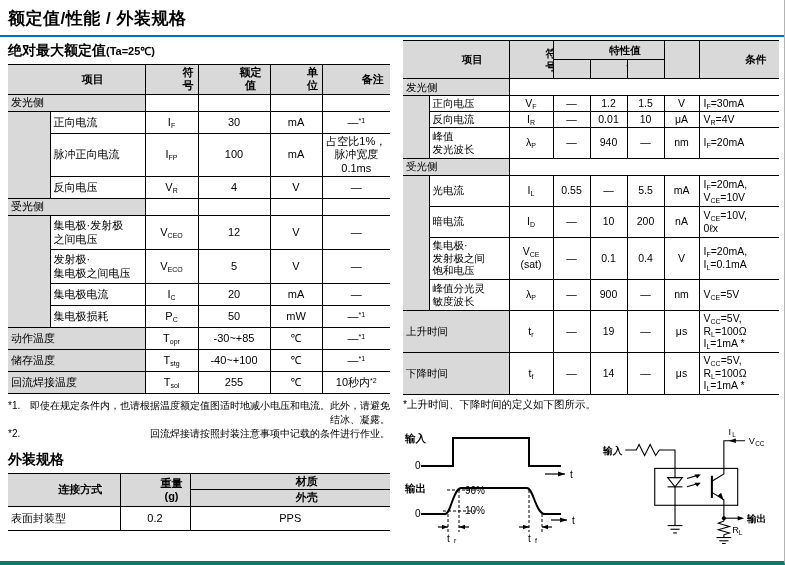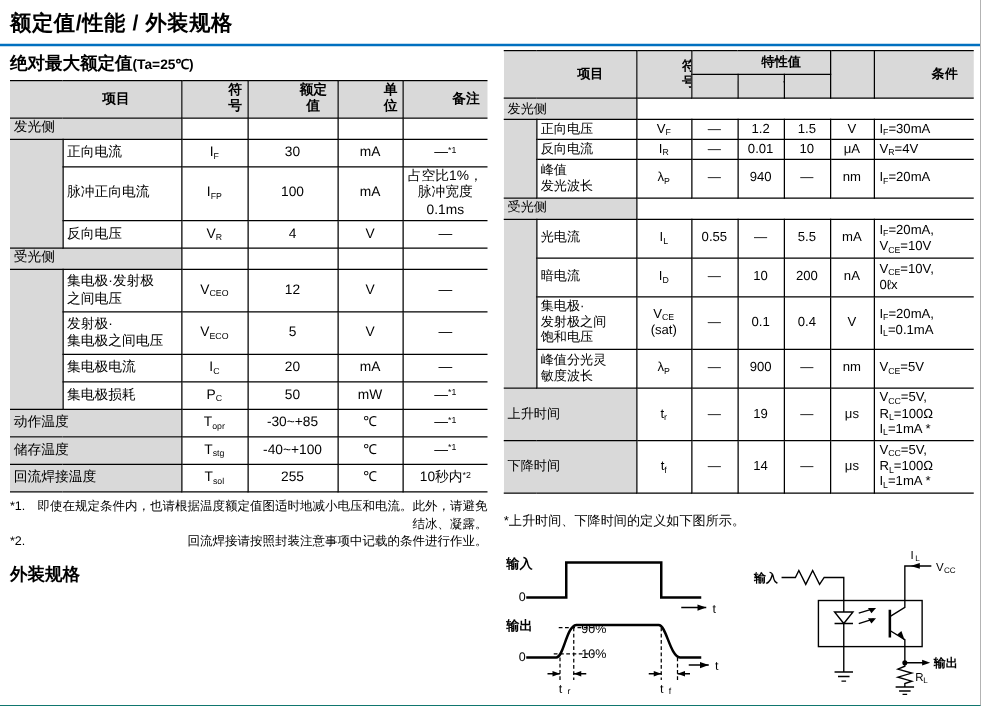--- a/index.html
+++ b/index.html
@@ -1,20 +1,20 @@
 <!DOCTYPE html>
 <html><head>
 <meta charset="utf-8">
 <style>
   * { box-sizing: border-box; }
   html,body { margin:0; padding:0; background:#fff; }
   .page {
     position:relative; width:785px; height:565px; background:#fff;
     font-family:"Liberation Sans", sans-serif; color:#000;
-    border-right:1px solid #b3b3b3; border-bottom:1px solid #0f766e;
+    border-right:1px solid #b3b3b3; border-bottom:4px solid #0f766e;
     overflow:hidden;
   }
   .main-title { padding:7px 0 0 8px; font-size:17px; font-weight:bold; letter-spacing:0.5px; }
   .title-rule { margin-top:5px; border-bottom:2px solid #0070c0; }
 
   .col-left  { position:absolute; top:42px; left:8px;   width:382px; }
   .col-right { position:absolute; top:40px; left:403px; width:376px; }
 
   .sec-title { font-size:14px; font-weight:bold; margin-bottom:4px; }
   .sec-title .cond { font-size:11px; }
@@ -53,21 +53,21 @@
 
   
   .pkg th { height:16px; }
   .pkg td { height:24px; }
   .pkg-title { margin-top:10px; }
 
   .notes { margin-top:5px; }
   .note-row { display:flex; font-size:10px; line-height:1.4; }
   .note-marker { width:20px; flex:0 0 20px; }
   .note-text { flex:1;text-align:right; }
-  .elec-note { font-size:10.5px; margin:15px 0 4px 0; }
+  .elec-note { font-size:10.5px; margin:3px 0 4px 0; }
 
   .diagrams { display:flex; gap:10px; margin-top:14px; }
   svg text { font-family:"Liberation Sans", sans-serif; fill:#000; font-size:10px; }
   svg text.cjk { font-weight:bold; font-size:10.5px; }
   svg text.svgsub { font-size:7px; }
   svg .tr2 { stroke:#000; stroke-width:2; fill:none; }
   svg .tr1 { stroke:#000; stroke-width:1.2; fill:none; }
   svg .dash { stroke:#000; stroke-width:1; fill:none; stroke-dasharray:3,2; }
 </style>
 </head>
@@ -200,20 +200,42 @@
         <span class="note-text">即使在规定条件内，也请根据温度额定值图适时地减小电压和电流。此外，请避免结冰、凝露。</span>
       </div>
       <div class="note-row">
         <span class="note-marker">*2.</span>
         <span class="note-text">回流焊接请按照封装注意事项中记载的条件进行作业。</span>
       </div>
     </div>
 
     <div class="sec-title pkg-title">外装规格</div>
 
+    <table class="tbl pkg">
+      <colgroup>
+          <col style="width:112px">
+          <col style="width:70px">
+          <col style="width:200px">
+        </colgroup>
+      <tbody>
+          <tr>
+        <th rowspan="2" class="shade">连接方式</th>
+        <th rowspan="2" class="shade">重量(g)</th>
+        <th class="shade">材质</th>
+      </tr>
+      <tr>
+        <th class="shade">外壳</th>
+      </tr>
+      <tr>
+        <td class="item">表面封装型</td>
+        <td class="c">0.2</td>
+        <td class="c">PPS</td>
+      </tr>
+    </tbody>
+      </table>
   </div>
 
   <div class="col-right">
 
 
     <table class="tbl elec">
       <colgroup>
           <col style="width:26px">
           <col style="width:80px">
           <col style="width:44px">

